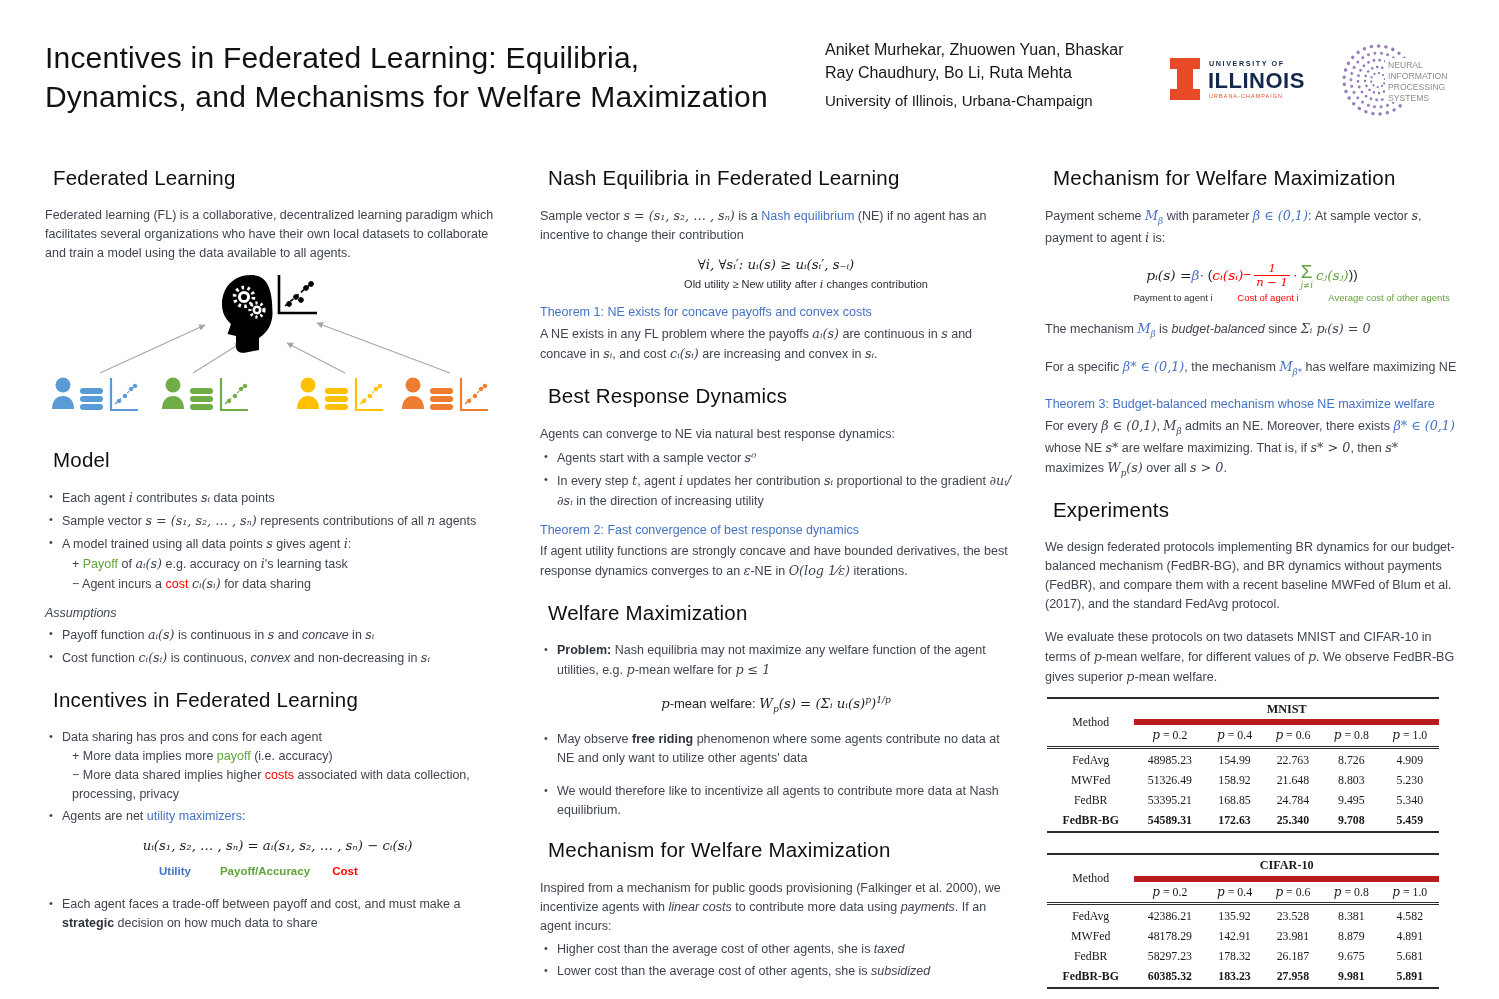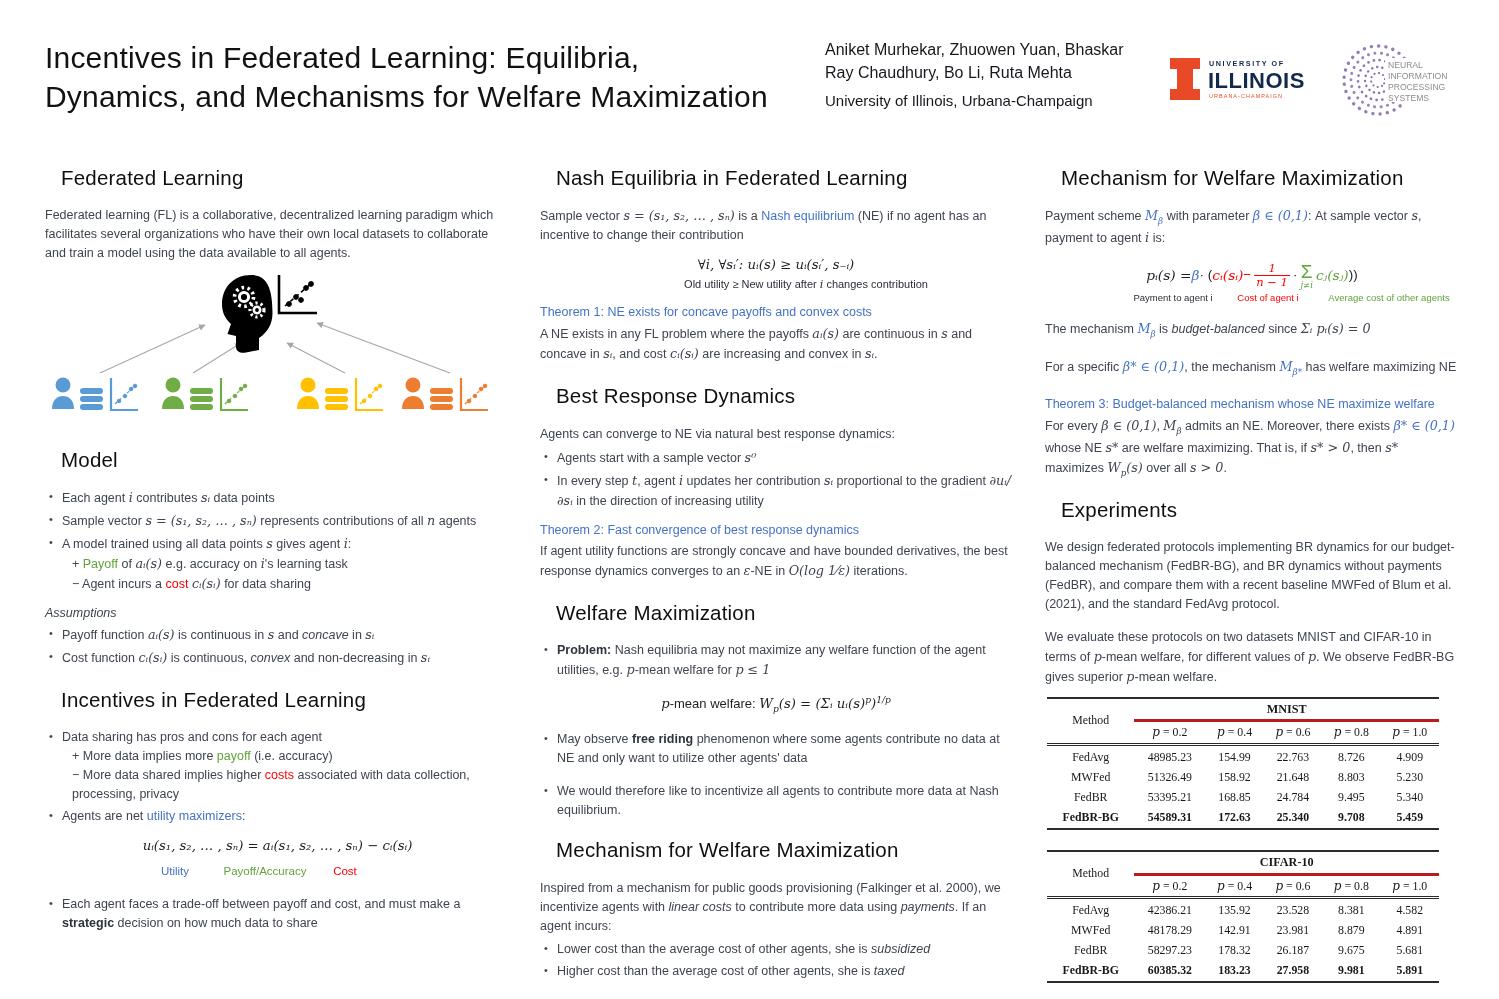--- a/index.html
+++ b/index.html
@@ -20,61 +20,61 @@
   .affil{position:absolute;left:825px;top:92px;font-size:15px;color:#15181d;}
   .uiuc{position:absolute;left:1168px;top:52px;width:140px;height:56px;}
   .nips{position:absolute;left:1338px;top:32px;width:112px;height:96px;}
 
   
   .col{position:absolute;top:162px;font-size:12.5px;line-height:1.52;}
   .col1{left:45px;width:465px;}
   .col2{left:540px;width:472px;}
   .col3{left:1045px;width:414px;}
 
-  h2.sec{font-size:20.5px;font-weight:400;color:var(--head);margin:0 16px 13px;letter-spacing:.2px;}
+  h2.sec{font-size:20.5px;font-weight:400;color:var(--head);margin:0 8px 13px;letter-spacing:.2px;}
   .para{margin-bottom:10px;}
   ul.blt{list-style:none;padding-left:17px;margin:0 0 10px;}
   ul.blt>li{position:relative;margin-bottom:3px;}
   ul.blt>li::before{content:"•";position:absolute;left:-13px;top:0;font-size:11px;color:var(--body);}
   .subline{padding-left:10px;}
   .theorem{color:var(--blue);margin-bottom:2px;}
 
   .sg-m{font-family:"DejaVu Serif","Liberation Serif",serif;font-style:italic;font-size:1.02em;}
   .sg-sub{vertical-align:sub;font-size:.7em;}
   .sg-sup{vertical-align:super;font-size:.7em;}
   .sg-g{color:var(--green);}
   .sg-r{color:var(--red);}
   .sg-b{color:var(--blue);}
   .sg-bold{font-weight:700;color:#2e333d;}
   .sg-i{font-style:italic;}
 
   .formula{text-align:center;font-size:13px;color:#1c1f26;margin:10px 0 6px;}
   .formula-note{text-align:center;font-size:11px;color:#2a2e36;margin:0 0 10px 60px;}
 
   
-  .labelrow{position:relative;height:18px;margin:1px 0 14px;font-size:11.5px;}
+  .labelrow{position:relative;height:18px;margin:1px 0 14px;font-size:11.5px;font-weight:bold;}
   .labelrow span{position:absolute;transform:translateX(-50%);white-space:nowrap;}
 
   
   .payment{display:flex;justify-content:center;align-items:center;font-size:13.5px;color:#1c1f26;margin:14px 0 2px;}
   .frac{display:inline-flex;flex-direction:column;align-items:center;vertical-align:middle;
         font-family:"DejaVu Serif","Liberation Serif",serif;font-style:italic;font-size:11.5px;line-height:1.15;margin:0 3px;}
   .frac .den{border-top:1px solid currentColor;padding:0 2px;}
   .bigsum{display:inline-flex;flex-direction:column;align-items:center;line-height:1;margin:0 3px;}
   .bigsum .sigma{font-size:19px;font-style:normal;}
   .bigsum .limits{font-size:8.5px;font-family:"DejaVu Serif",serif;font-style:italic;}
   .pay-labels{position:relative;height:16px;margin-bottom:12px;font-size:9.5px;}
   .pay-labels span{position:absolute;transform:translateX(-50%);white-space:nowrap;}
 
   
   table.res{border-collapse:collapse;width:392px;margin:0 0 20px 2px;
             font-family:"Liberation Serif","DejaVu Serif",serif;font-size:11.8px;color:#17181c;
             border-top:2px solid #2b2b2b;border-bottom:2px solid #2b2b2b;}
   table.res th,table.res td{padding:1px 4px;text-align:center;font-weight:400;}
-  table.res .dataset{font-weight:700;border-bottom:3px solid #b91c1c;font-size:12.2px;}
+  table.res .dataset{font-weight:700;border-bottom:6px solid #b91c1c;font-size:12.2px;}
   table.res .methodhead{border-bottom:3px double #2b2b2b;}
   table.res thead tr.pcols th{border-bottom:3px double #2b2b2b;margin-top:24px;}
   table.res tbody tr:first-child td{padding-top:3px;}
   table.res tr.bold-row td{font-weight:700;}
 
   .diagram{position:relative;width:465px;height:163px;margin:4px 0 8px;}
   svg text{font-family:"Liberation Sans","DejaVu Sans",sans-serif;}
 </style>
 </head>
 <body>
@@ -290,22 +290,22 @@
     </ul>
     <div class="formula" style="margin:14px 0;"><span class="sg-m">p</span><span>-mean welfare:    </span><span class="sg-m">W</span><span class="sg-m sg-sub">p</span><span class="sg-m">(s) = (Σᵢ uᵢ(s)</span><span class="sg-m sg-sup">p</span><span class="sg-m">)</span><span class="sg-m sg-sup">1/p</span></div>
     <ul class="blt">
       <li style="margin-bottom:14px;"><span>May observe </span><span class="sg-bold">free riding</span><span> phenomenon where some agents contribute no data at NE and only want to utilize other agents' data</span></li>
       <li><span>We would therefore like to incentivize all agents to contribute more data at Nash equilibrium.</span></li>
     </ul>
 
     <h2 class="sec" style="margin-top:14px;">Mechanism for Welfare Maximization</h2>
     <div class="para" style="margin-bottom:4px;"><span>Inspired from a mechanism for public goods provisioning (Falkinger et al. 2000), we incentivize agents with </span><span class="sg-i">linear costs</span><span> to contribute more data using </span><span class="sg-i">payments</span><span>. If an agent incurs:</span></div>
     <ul class="blt">
+      <li><span>Higher cost than the average cost of other agents, she is </span><span class="sg-i">taxed</span></li>
       <li><span>Lower cost than the average cost of other agents, she is </span><span class="sg-i">subsidized</span></li>
-      <li><span>Higher cost than the average cost of other agents, she is </span><span class="sg-i">taxed</span></li>
     </ul>
   </div>
 
   <div class="col col3">
     <h2 class="sec">Mechanism for Welfare Maximization</h2>
     <div class="para"><span>Payment scheme </span><span class="sg-m sg-b">M</span><span class="sg-m sg-b sg-sub">β</span><span> with parameter </span><span class="sg-m sg-b">β ∈ (0,1)</span><span>: At sample vector </span><span class="sg-m">s</span><span>, payment to agent </span><span class="sg-m">i</span><span> is:</span></div>
 
     <div class="payment">
       <span class="sg-m">pᵢ(s) = </span>
       <span class="sg-m sg-b">β</span>
@@ -329,21 +329,21 @@
       <span style="left:223px;color:var(--red);">Cost of agent i</span>
       <span style="left:344px;color:var(--green);">Average cost of other agents</span>
     </div>
 
     <div class="para" style="margin-bottom:16px;"><span>The mechanism </span><span class="sg-m sg-b">M</span><span class="sg-m sg-b sg-sub">β</span><span> is </span><span class="sg-i">budget-balanced</span><span> since </span><span class="sg-m">Σᵢ pᵢ(s) = 0</span></div>
     <div class="para" style="margin-bottom:16px;"><span>For a specific </span><span class="sg-m sg-b">β* ∈ (0,1)</span><span>, the mechanism </span><span class="sg-m sg-b">M</span><span class="sg-m sg-b sg-sub">β*</span><span> has welfare maximizing NE</span></div>
     <div class="theorem">Theorem 3: Budget-balanced mechanism whose NE maximize welfare</div>
     <div class="para" style="margin-bottom:14px;"><span>For every </span><span class="sg-m">β ∈ (0,1)</span><span>, </span><span class="sg-m">M</span><span class="sg-m sg-sub">β</span><span> admits an NE. Moreover, there exists </span><span class="sg-m sg-b">β* ∈ (0,1)</span><span> whose NE </span><span class="sg-m">s*</span><span> are welfare maximizing. That is, if </span><span class="sg-m">s* &gt; 0</span><span>, then </span><span class="sg-m">s*</span><span> maximizes </span><span class="sg-m">W</span><span class="sg-m sg-sub">p</span><span class="sg-m">(s)</span><span> over all </span><span class="sg-m">s &gt; 0</span><span>.</span></div>
 
     <h2 class="sec">Experiments</h2>
-    <div class="para" style="margin-bottom:14px;"><span>We design federated protocols implementing BR dynamics for our budget-balanced mechanism (FedBR-BG), and BR dynamics without payments (FedBR), and compare them with a recent baseline MWFed of Blum et al. (2021), and the standard FedAvg protocol.</span></div>
+    <div class="para" style="margin-bottom:14px;"><span>We design federated protocols implementing BR dynamics for our budget-balanced mechanism (FedBR-BG), and BR dynamics without payments (FedBR), and compare them with a recent baseline MWFed of Blum et al. (2017), and the standard FedAvg protocol.</span></div>
     <div class="para" style="margin-bottom:10px;"><span>We evaluate these protocols on two datasets MNIST and CIFAR-10 in terms of </span><span class="sg-m">p</span><span>-mean welfare, for different values of </span><span class="sg-m">p</span><span>. We observe FedBR-BG gives superior </span><span class="sg-m">p</span><span>-mean welfare.</span></div>
 
     <table class="res">
       <thead>
         <tr>
           <th rowspan="2" class="methodhead">Method</th>
           <th colspan="5" class="dataset">MNIST</th>
         </tr>
         <tr class="pcols">
           <th><span class="sg-m">p</span><span> = 0.2</span></th>

